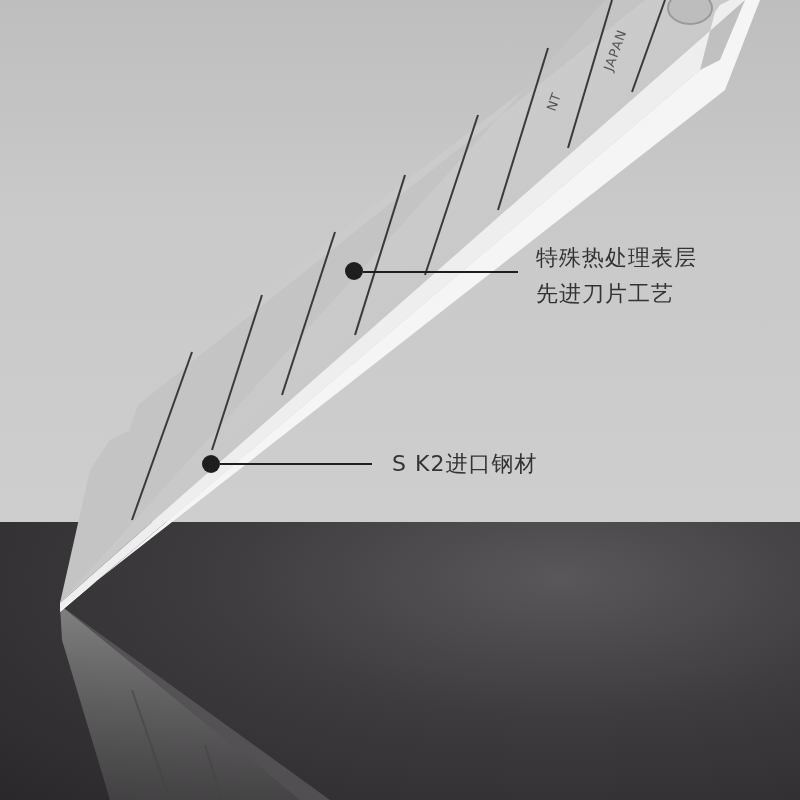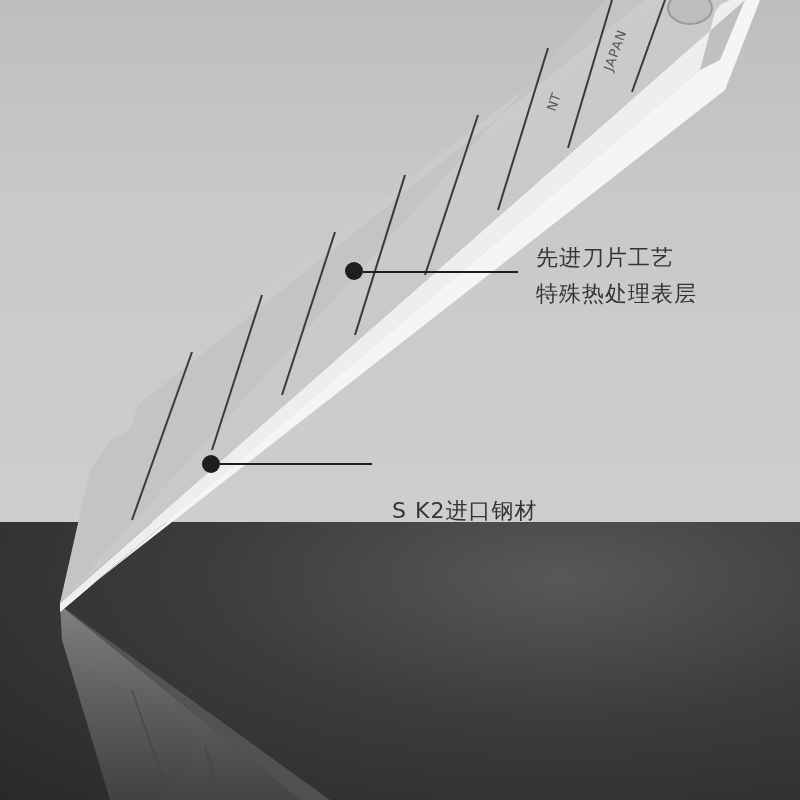--- a/index.html
+++ b/index.html
@@ -69,19 +69,19 @@
       <line x1="363" y1="272" x2="518" y2="272" stroke="#1e1e1e" stroke-width="2"></line>
     </g>
 
     <g>
       <circle cx="211" cy="464" r="9" fill="#1e1e1e"></circle>
       <line x1="220" y1="464" x2="372" y2="464" stroke="#1e1e1e" stroke-width="2"></line>
     </g>
   </svg>
 
   <div class="callout-text" style="left:536px; top:240px;">
+    <div>特殊热处理表层</div>
     <div>先进刀片工艺</div>
-    <div>特殊热处理表层</div>
   </div>
-  <div class="callout-text" style="left:392px; top:446px;margin-top:47px;">
+  <div class="callout-text" style="left:392px; top:446px;">
     <div>S K2进口钢材</div>
   </div>
 </div>
 
 </body></html>

